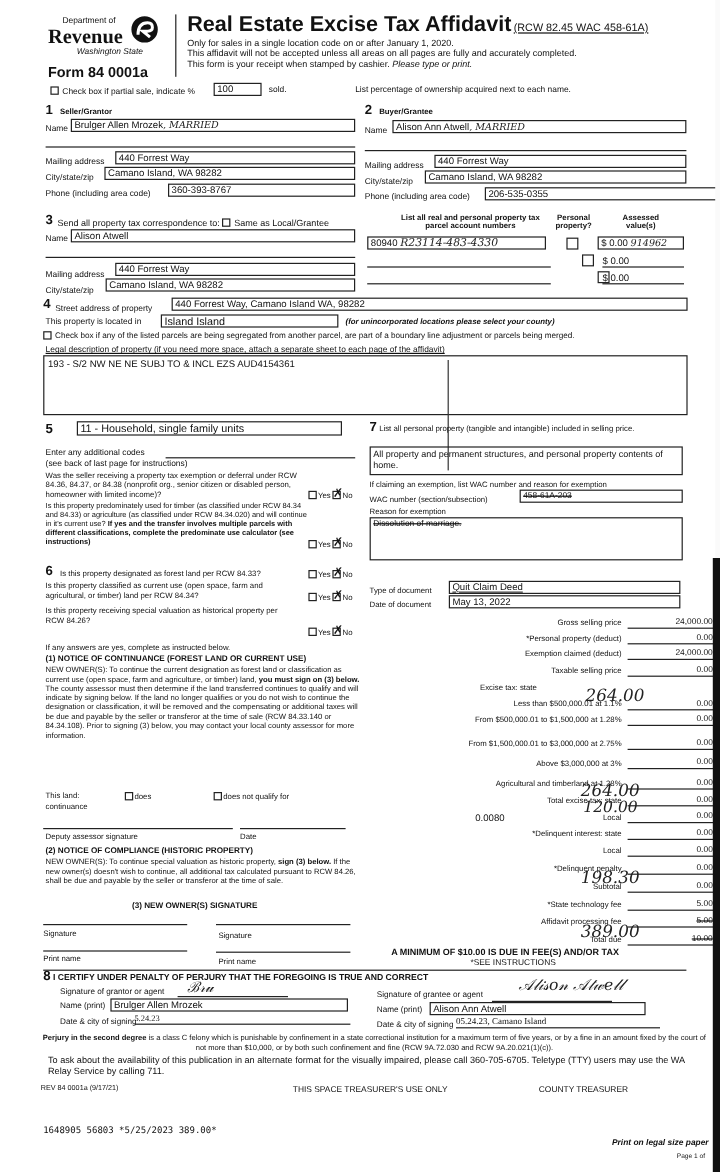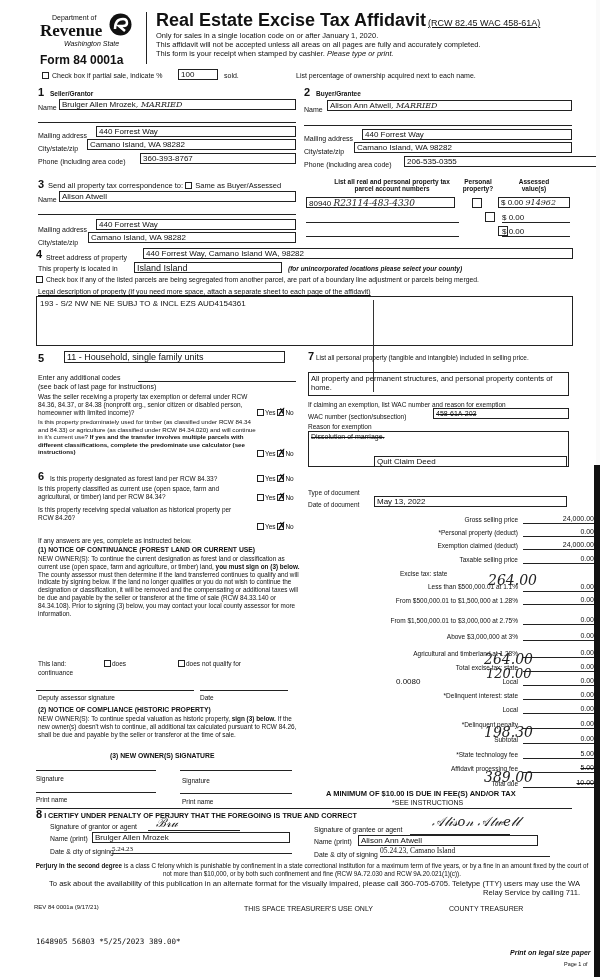--- a/index.html
+++ b/index.html
@@ -86,21 +86,21 @@
 <div class="lbl" style="left:304px;top:148px;">City/state/zip</div>
 <div class="fld" style="left:354px;top:142px;width:218px;">Camano Island, WA 98282</div>
 <div class="lbl" style="left:304px;top:161px;">Phone (including area code)</div>
 <div class="fld" style="left:404px;top:156px;width:200px;">206-535-0355</div>
 
 
 <div class="num" style="left:38px;top:178px;">3</div>
 <div class="lbl" style="left:48px;top:182px;font-size:7.5px;">
   <span>Send all property tax correspondence to:</span>
   <span class="cb"></span>
-  <span>Same as Buyer/Assessed</span>
+  <span>Same as Local/Grantee</span>
 </div>
 <div class="lbl" style="left:38px;top:196px;">Name</div>
 <div class="fld" style="left:59px;top:191px;width:237px;">Alison Atwell</div>
 <div class="line" style="left:38px;top:214px;width:258px;"></div>
 <div class="lbl" style="left:38px;top:226px;">Mailing address</div>
 <div class="fld" style="left:96px;top:219px;width:200px;">440 Forrest Way</div>
 <div class="lbl" style="left:38px;top:239px;">City/state/zip</div>
 <div class="fld" style="left:88px;top:232px;width:208px;">Camano Island, WA 98282</div>
 
 
@@ -229,21 +229,21 @@
   <span class="bold" style="font-size:11px;">7</span>
   <span>List all personal property (tangible and intangible) included in selling price.</span>
 </div>
 <div class="abs" style="left:308px;top:372px;width:261px;height:24px;border:1px solid #222;font-size:7.5px;padding:1px 2px;line-height:9px;">All property and permanent structures, and personal property contents of home.</div>
 <div class="lbl" style="left:308px;top:401px;font-size:6.5px;">If claiming an exemption, list WAC number and reason for exemption</div>
 <div class="lbl" style="left:308px;top:413px;font-size:6.5px;">WAC number (section/subsection)</div>
 <div class="fld strike" style="left:433px;top:408px;width:136px;font-size:7px;">458-61A-203</div>
 <div class="lbl" style="left:308px;top:423px;font-size:6.5px;">Reason for exemption</div>
 <div class="abs strike" style="left:308px;top:431px;width:261px;height:36px;border:1px solid #222;font-size:7px;padding:1px 2px;">Dissolution of marriage.</div>
 <div class="lbl" style="left:308px;top:489px;font-size:6.5px;">Type of document</div>
-<div class="fld" style="left:374px;top:456px;width:193px;">Quit Claim Deed</div>
+<div class="fld" style="left:374px;top:484px;width:193px;text-decoration:underline;">Quit Claim Deed</div>
 <div class="lbl" style="left:308px;top:501px;font-size:6.5px;">Date of document</div>
 <div class="fld" style="left:374px;top:496px;width:193px;">May 13, 2022</div>
 
 
 <div>
   <div class="taxrow" style="top:516px;">Gross selling price</div>
   <div class="taxval" style="top:515px;">24,000.00</div>
   <div class="taxrow" style="top:529px;">*Personal property (deduct)</div>
   <div class="taxval" style="top:528px;">0.00</div>
   <div class="taxrow" style="top:542px;">Exemption claimed (deduct)</div>
@@ -309,21 +309,21 @@
 <div class="lbl" style="left:314px;top:838px;font-size:6.8px;">Name (print)</div>
 <div class="fld" style="left:358px;top:835px;width:180px;">Alison Ann Atwell</div>
 <div class="lbl" style="left:314px;top:851px;font-size:6.8px;">Date &amp; city of signing</div>
 <div class="abs" style="left:380px;top:847px;width:170px;border-bottom:1px solid #222;font-size:7.5px;font-family:'Liberation Serif',serif;">05.24.23, Camano Island</div>
 
 
 <div class="abs" style="left:32px;top:862px;width:560px;font-size:6.3px;line-height:7.5px;text-align:center;">
   <b>Perjury in the second degree</b>
   <span>is a class C felony which is punishable by confinement in a state correctional institution for a maximum term of five years, or by a fine in an amount fixed by the court of not more than $10,000, or by both such confinement and fine (RCW 9A.72.030 and RCW 9A.20.021(1)(c)).</span>
 </div>
-<div class="abs" style="left:40px;top:880px;width:540px;font-size:7.6px;line-height:8.5px;text-align:right;">To ask about the availability of this publication in an alternate format for the visually impaired, please call 360-705-6705. Teletype (TTY) users may use the WA Relay Service by calling 711.</div>
+<div class="abs" style="left:40px;top:880px;width:540px;font-size:7.6px;line-height:8.5px;text-align:left;">To ask about the availability of this publication in an alternate format for the visually impaired, please call 360-705-6705. Teletype (TTY) users may use the WA Relay Service by calling 711.</div>
 <div class="lbl" style="left:34px;top:904px;font-size:6px;">REV 84 0001a (9/17/21)</div>
 <div class="lbl" style="left:244px;top:905px;font-size:7px;">THIS SPACE TREASURER'S USE ONLY</div>
 <div class="lbl" style="left:449px;top:905px;font-size:7px;">COUNTY TREASURER</div>
 <div class="lbl" style="left:36px;top:938px;font-family:'DejaVu Sans Mono',monospace;font-size:7.5px;">1648905 56803 *5/25/2023 389.00*</div>
 <div class="lbl" style="left:510px;top:949px;font-size:7px;font-style:italic;font-weight:bold;">Print on legal size paper</div>
 <div class="lbl" style="left:564px;top:961px;font-size:5.5px;">Page 1 of</div>
 
 
 <div class="abs" style="left:594px;top:465px;width:6px;height:512px;background:#111;"></div>
 <div class="abs" style="left:596px;top:0;width:4px;height:465px;background:#fafafa;"></div>

